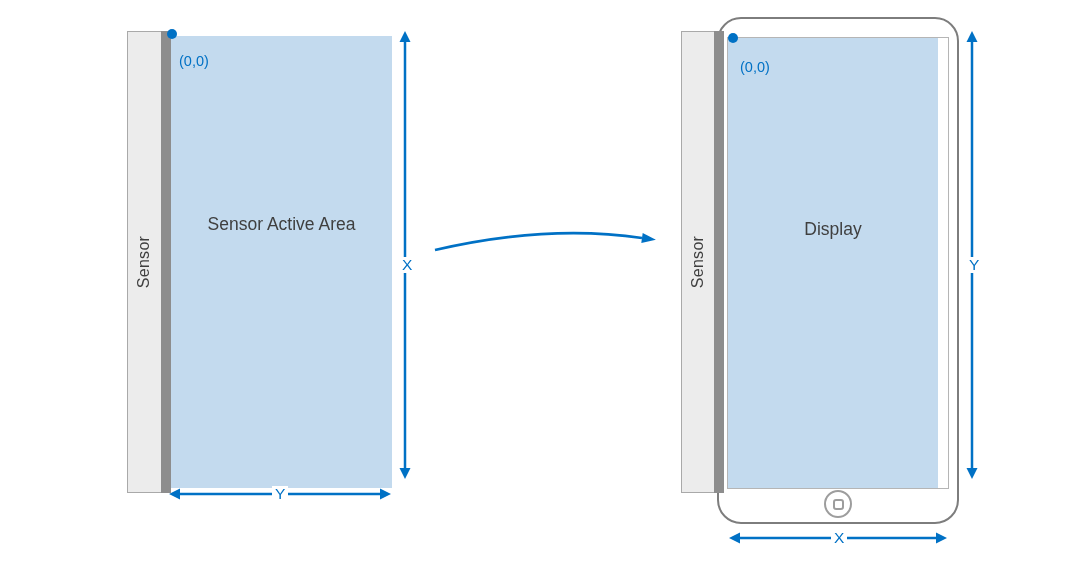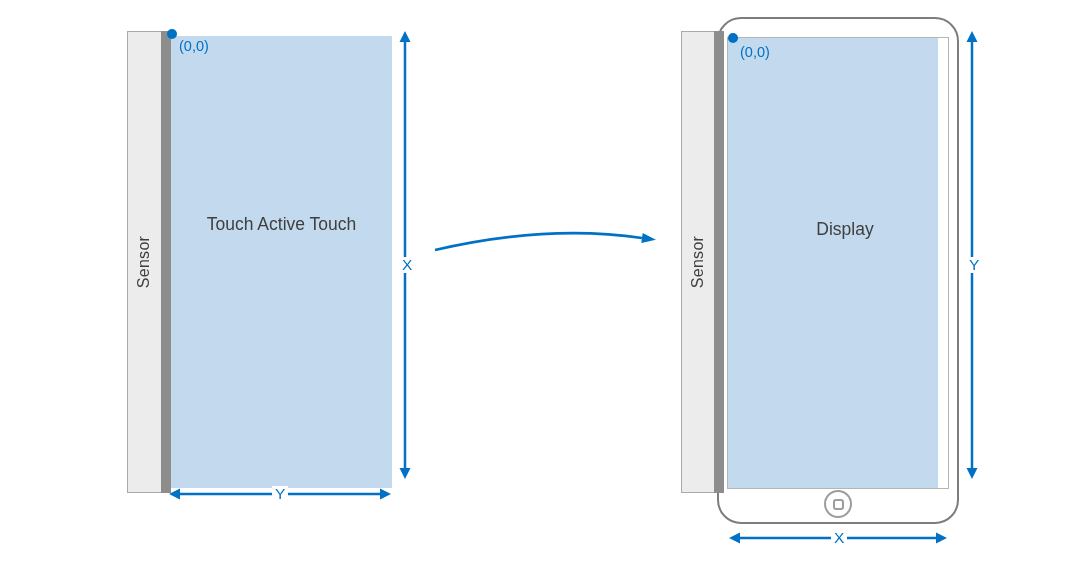--- a/index.html
+++ b/index.html
@@ -25,21 +25,21 @@
   }
   .sensor-strip { background: #8d8d8d; }
 
   .area-rect { background: #c3daee; box-sizing: border-box; }
 
   .origin-dot {
     width: 10px; height: 10px; border-radius: 50%;
     background: #0071c5;
   }
   .origin-label {
-    color: #0071c5; font-size: 14.5px;
+    color: #0071c5; font-size: 14.5px; margin-top: 15px;
   }
 
   .area-title {
     color: #3f3f3f; font-size: 17.5px; text-align: center; line-height: 1.45;
   }
 
   .axis-label {
     color: #0071c5; font-size: 15.5px;
     background: #ffffff; padding: 0 3px; line-height: 1;
   }
@@ -78,21 +78,21 @@
     <span class="rot">Sensor</span>
   </div>
   <div class="abs sensor-strip" style="left:161px;top:31px;width:10px;height:462px;"></div>
 
   <div class="abs area-rect" style="left:171px;top:36px;width:221px;height:452px;"></div>
 
   <div class="abs origin-dot" style="left:167px;top:29px;"></div>
   <div class="abs origin-label" style="left:179px;top:38px;">(0,0)</div>
 
   <div class="abs area-title" style="left:171px;top:212px;width:221px;">
-    <div>Touch Active Touch</div>
+    <div>Sensor Active Area</div>
   </div>
 
   <svg class="abs" style="left:398px;top:31px;" width="14" height="448" viewBox="0 0 14 448">
     <line x1="7" y1="9" x2="7" y2="439" stroke="#0071c5" stroke-width="2.5"></line>
     <polygon points="7,0 1.5,11 12.5,11" fill="#0071c5"></polygon>
     <polygon points="7,448 1.5,437 12.5,437" fill="#0071c5"></polygon>
   </svg>
   <div class="abs axis-label" style="left:399px;top:257px;">X</div>
 
   <svg class="abs" style="left:169px;top:487px;" width="222" height="14" viewBox="0 0 222 14">
@@ -114,21 +114,21 @@
   <div class="abs area-rect" style="left:728px;top:38px;width:210px;height:450px;"></div>
 
   <div class="abs sensor-bar" style="left:681px;top:31px;width:34px;height:462px;">
     <span class="rot">Sensor</span>
   </div>
   <div class="abs sensor-strip" style="left:714px;top:31px;width:10px;height:462px;"></div>
 
   <div class="abs origin-dot" style="left:728px;top:33px;"></div>
   <div class="abs origin-label" style="left:740px;top:44px;">(0,0)</div>
 
-  <div class="abs area-title" style="left:728px;top:217px;width:210px;padding-left:12px;">Display</div>
+  <div class="abs area-title" style="left:728px;top:217px;width:210px;">Display</div>
 
   <div class="abs home-btn-outer" style="left:824px;top:490px;">
     <div class="home-btn-inner"></div>
   </div>
 
   <svg class="abs" style="left:965px;top:31px;" width="14" height="448" viewBox="0 0 14 448">
     <line x1="7" y1="9" x2="7" y2="439" stroke="#0071c5" stroke-width="2.5"></line>
     <polygon points="7,0 1.5,11 12.5,11" fill="#0071c5"></polygon>
     <polygon points="7,448 1.5,437 12.5,437" fill="#0071c5"></polygon>
   </svg>

